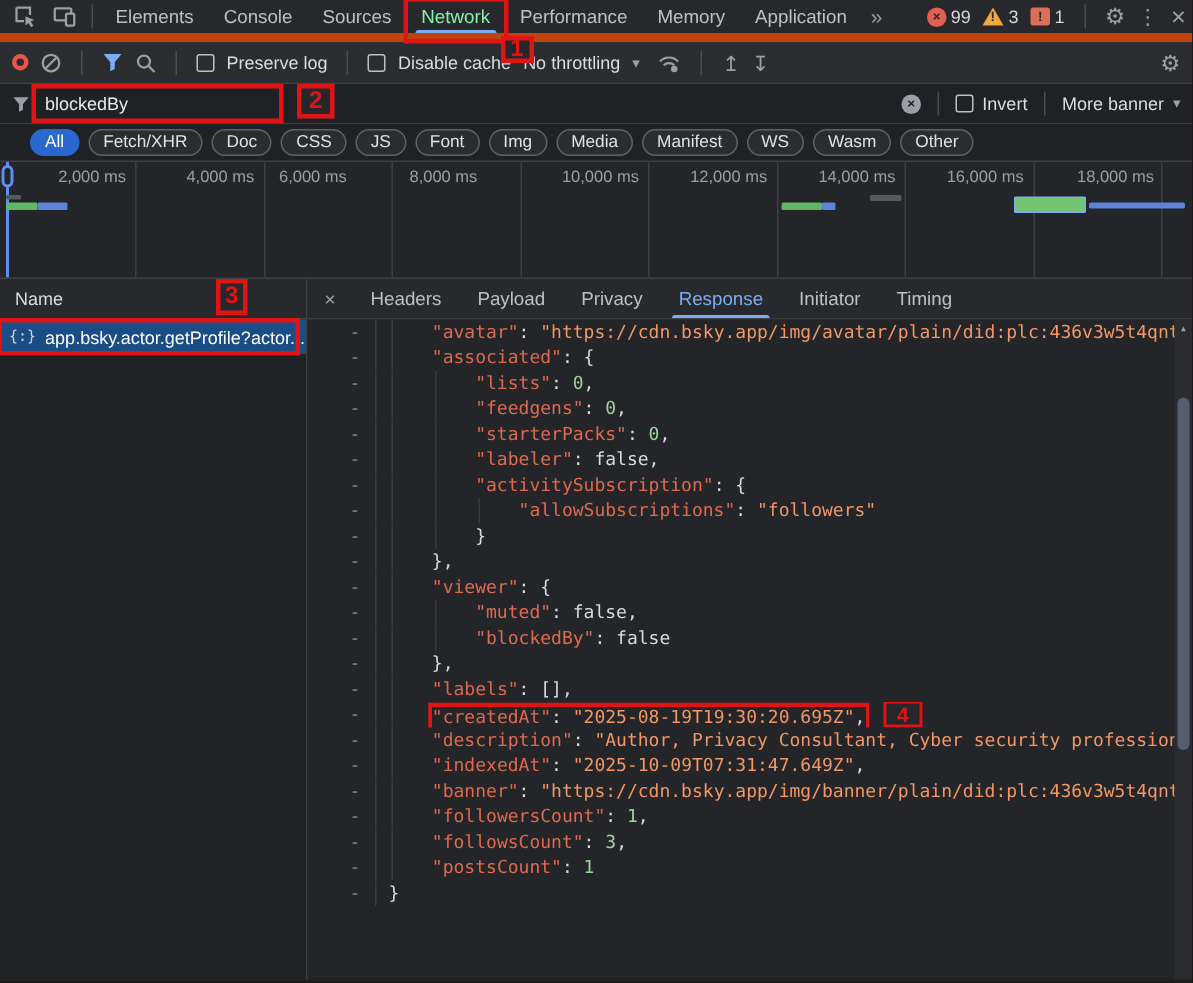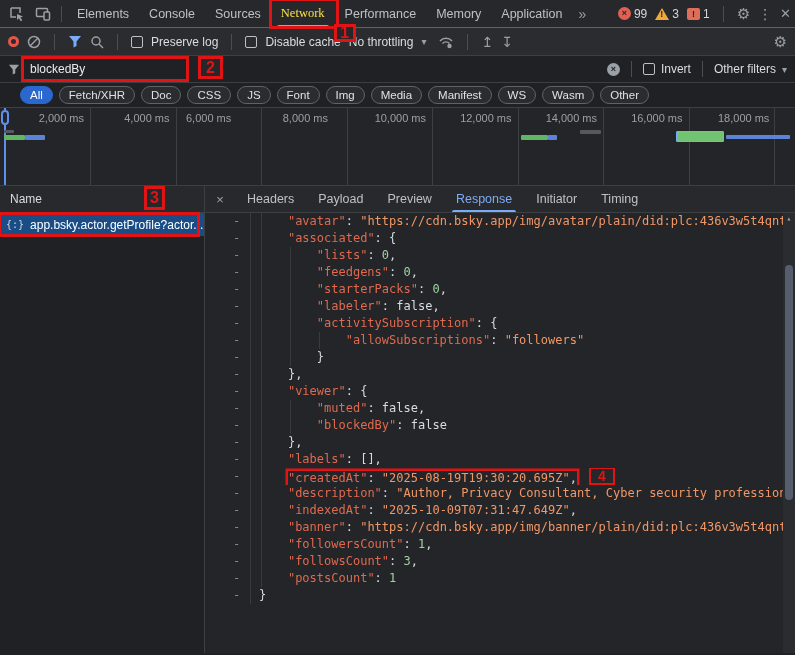--- a/index.html
+++ b/index.html
@@ -4,28 +4,28 @@
 <style>
   * { margin:0; padding:0; box-sizing:border-box; }
   html,body { background:#111; }
   .devtools{
     position:relative; width:795px; height:655px; overflow:hidden;
     background:#202124; color:#e8eaed;
     font-family:"Liberation Sans", sans-serif; font-size:12px;
   }
   
   .topbar{ height:28px; display:flex; align-items:center; background:#27282b;
-    border-bottom:1px solid #c2410c; padding:0 4px; }
+    border-bottom:6px solid #c2410c; padding:0 4px; }
   .tb-icon{ width:26px; height:22px; display:flex; align-items:center; justify-content:center;
     color:#9aa0a6; flex:none; }
   .vdiv{ width:1px; height:16px; background:#4a4d51; margin:0 5px; flex:none; }
   .tabs{ display:flex; height:100%; align-items:stretch; }
   .tab{ display:flex; align-items:center; padding:0 10px; color:#bdc1c6; font-size:12.5px;
     position:relative; white-space:nowrap; }
-  .tab.active{ color:#fde047;font-family:Liberation Serif, serif; }
+  .tab.active{ color:#86efac; }
   .tab.active::after{ content:""; position:absolute; left:6px; right:6px; bottom:0;
     height:2.5px; background:#7cacf8; border-radius:2px 2px 0 0; }
   .chev-more{ color:#9aa0a6; font-size:14px; padding:0 6px; }
   .badges{ display:flex; align-items:center; gap:8px; margin-left:auto; }
   .badge{ display:flex; align-items:center; gap:3px; color:#d6d8db; font-size:12px; }
   .err-ic{ width:13px; height:13px; border-radius:50%; background:#e35f51; color:#26272a;
     font-size:9px; line-height:13px; text-align:center; font-weight:bold; }
   .warn-ic{ width:0; height:0; border-left:7px solid transparent; border-right:7px solid transparent;
     border-bottom:12px solid #f0a73c; position:relative; }
   .warn-ic::after{ content:"!"; position:absolute; left:-2px; top:1px; color:#26272a;
@@ -216,21 +216,21 @@
       <svg width="12" height="11" viewBox="0 0 14 13">
           <path d="M1 1h12L8.5 6.5V11l-3 1.5V6.5z" fill="#9aa0a6"></path>
         </svg>
     </span>
     <span class="filter-text" id="filterText">blockedBy</span>
     <span class="clear-circle">×</span>
     <span class="vdiv"></span>
     <span class="ck"></span>
     <span class="lbl">Invert</span>
     <span class="vdiv"></span>
-    <span class="lbl">Other filters</span>
+    <span class="lbl">More banner</span>
     <span class="dd-arrow">▾</span>
   </div>
 
   <div class="chipsbar" id="chipsbar">
       <span class="chip active">All</span>
       <span class="chip">Fetch/XHR</span>
       <span class="chip">Doc</span>
       <span class="chip">CSS</span>
       <span class="chip">JS</span>
       <span class="chip">Font</span>
@@ -245,21 +245,21 @@
   <div class="timeline" id="timeline">
     <span class="sel-line"></span>
     <span class="sel-handle"></span>
   <span class="gridline" style="left: 90px;"></span>
       <span class="glabel" style="left: 18px; width: 66px; text-align: right;">2,000 ms</span>
       <span class="gridline" style="left: 175.5px;"></span>
       <span class="glabel" style="left: 103.5px; width: 66px; text-align: right;">4,000 ms</span>
       <span class="gridline" style="left: 261px;"></span>
       <span class="glabel" style="left: 186px; width: 66px; text-align: left;">6,000 ms</span>
       <span class="gridline" style="left: 346.5px;"></span>
-      <span class="glabel" style="left: 262px; width: 66px; text-align: right;">8,000 ms</span>
+      <span class="glabel" style="left: 273px; width: 66px; text-align: left;">8,000 ms</span>
       <span class="gridline" style="left: 432px;"></span>
       <span class="glabel" style="left: 360px; width: 66px; text-align: right;">10,000 ms</span>
       <span class="gridline" style="left: 517.5px;"></span>
       <span class="glabel" style="left: 445.5px; width: 66px; text-align: right;">12,000 ms</span>
       <span class="gridline" style="left: 603px;"></span>
       <span class="glabel" style="left: 531px; width: 66px; text-align: right;">14,000 ms</span>
       <span class="gridline" style="left: 688.5px;"></span>
       <span class="glabel" style="left: 616.5px; width: 66px; text-align: right;">16,000 ms</span>
       <span class="gridline" style="left: 774px;"></span>
       <span class="glabel" style="left: 718px; width: 66px; text-align: left;">18,000 ms</span>
@@ -280,21 +280,21 @@
         <span class="req-ic">{:}</span>
         <span>app.bsky.actor.getProfile?actor...</span>
       </div>
     </div>
     <div class="rightpanel">
       <div class="rp-tabbar">
         <span class="rp-close">×</span>
         <span id="rpTabs" style="display:flex;height:100%">
             <span class="rp-tab">Headers</span>
             <span class="rp-tab">Payload</span>
-            <span class="rp-tab">Preview</span>
+            <span class="rp-tab">Privacy</span>
             <span class="rp-tab active">Response</span>
             <span class="rp-tab">Initiator</span>
             <span class="rp-tab">Timing</span>
           </span>
       </div>
       <div class="code-area" id="codeArea">
         <div class="cline"><span class="gutter">-</span><span class="codetxt"><span class="guide" style="left: 10px;"></span><span>    </span><span><span class="tok-k">"avatar"</span><span class="tok-p">: </span><span class="tok-s">"https://cdn.bsky.app/img/avatar/plain/did:plc:436v3w5t4qntdjnhya</span></span></span></div>
           <div class="cline"><span class="gutter">-</span><span class="codetxt"><span class="guide" style="left: 10px;"></span><span>    </span><span><span class="tok-k">"associated"</span><span class="tok-p">: {</span></span></span></div>
           <div class="cline"><span class="gutter">-</span><span class="codetxt"><span class="guide" style="left: 10px;"></span><span class="guide" style="left: 38.9px;"></span><span>        </span><span><span class="tok-k">"lists"</span><span class="tok-p">: </span><span class="tok-n">0</span><span class="tok-p">,</span></span></span></div>
           <div class="cline"><span class="gutter">-</span><span class="codetxt"><span class="guide" style="left: 10px;"></span><span class="guide" style="left: 38.9px;"></span><span>        </span><span><span class="tok-k">"feedgens"</span><span class="tok-p">: </span><span class="tok-n">0</span><span class="tok-p">,</span></span></span></div>

